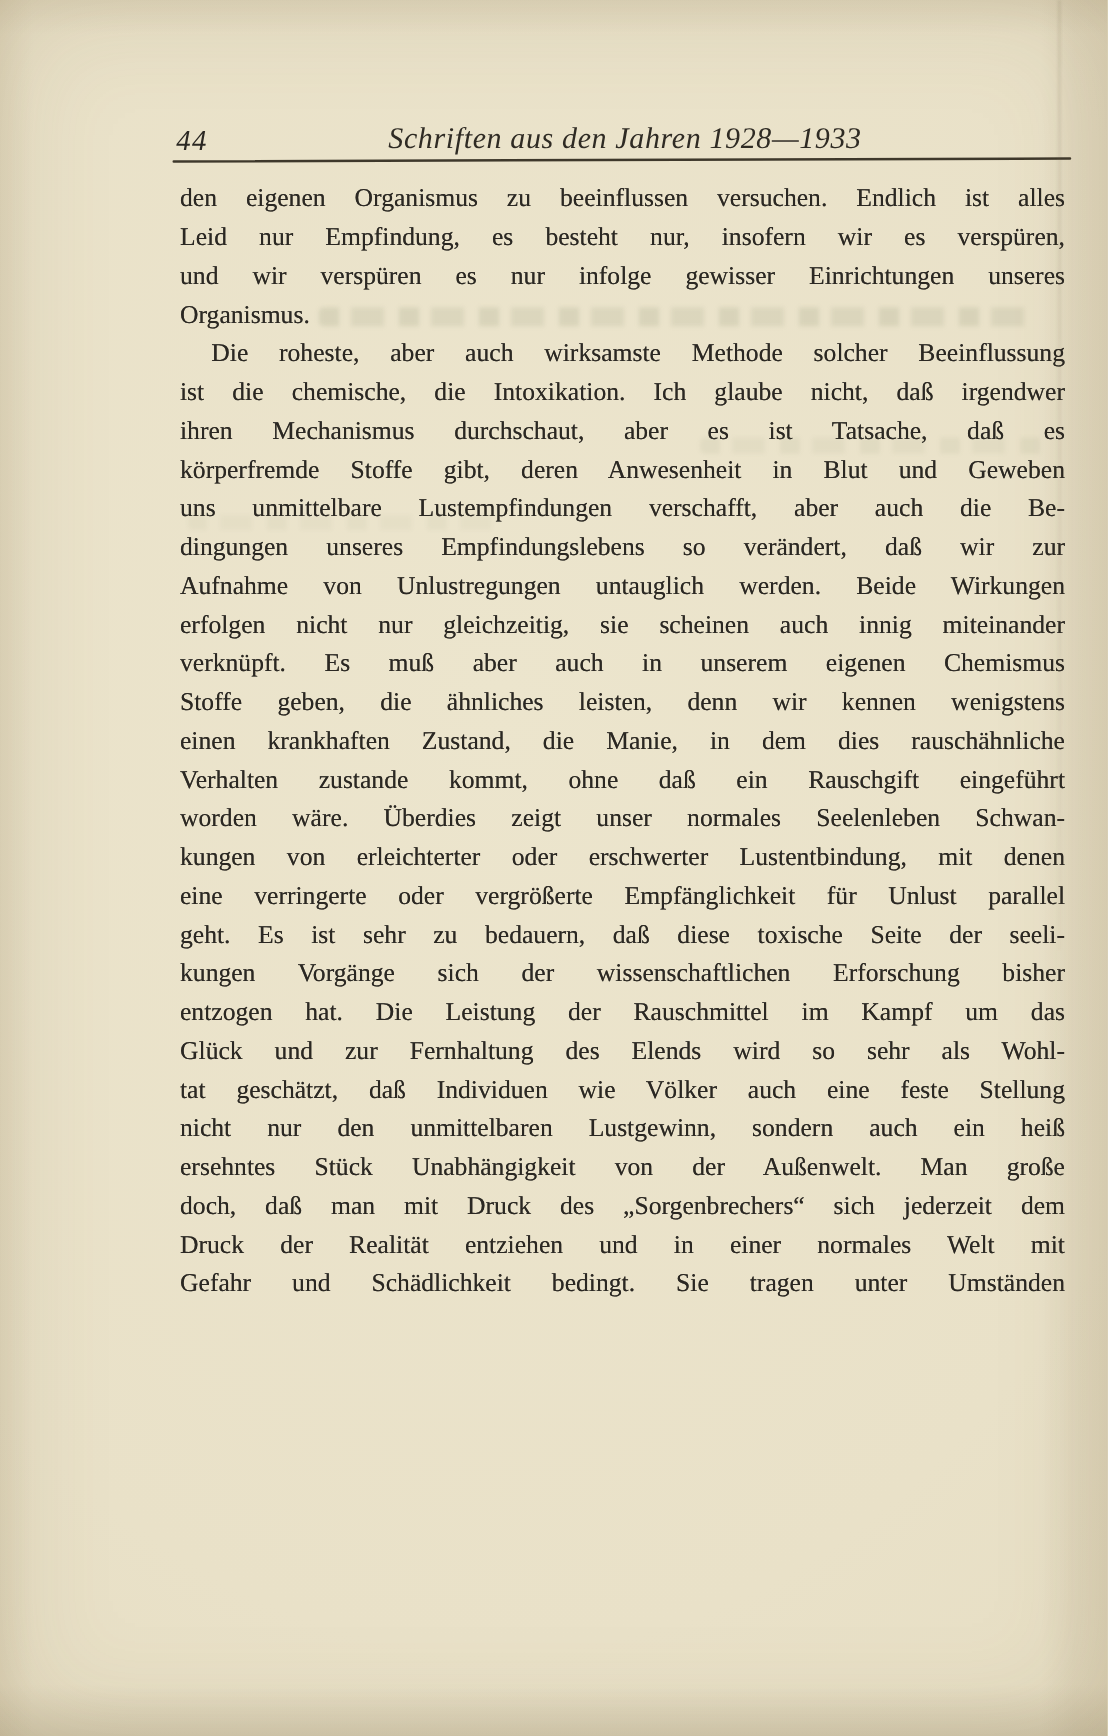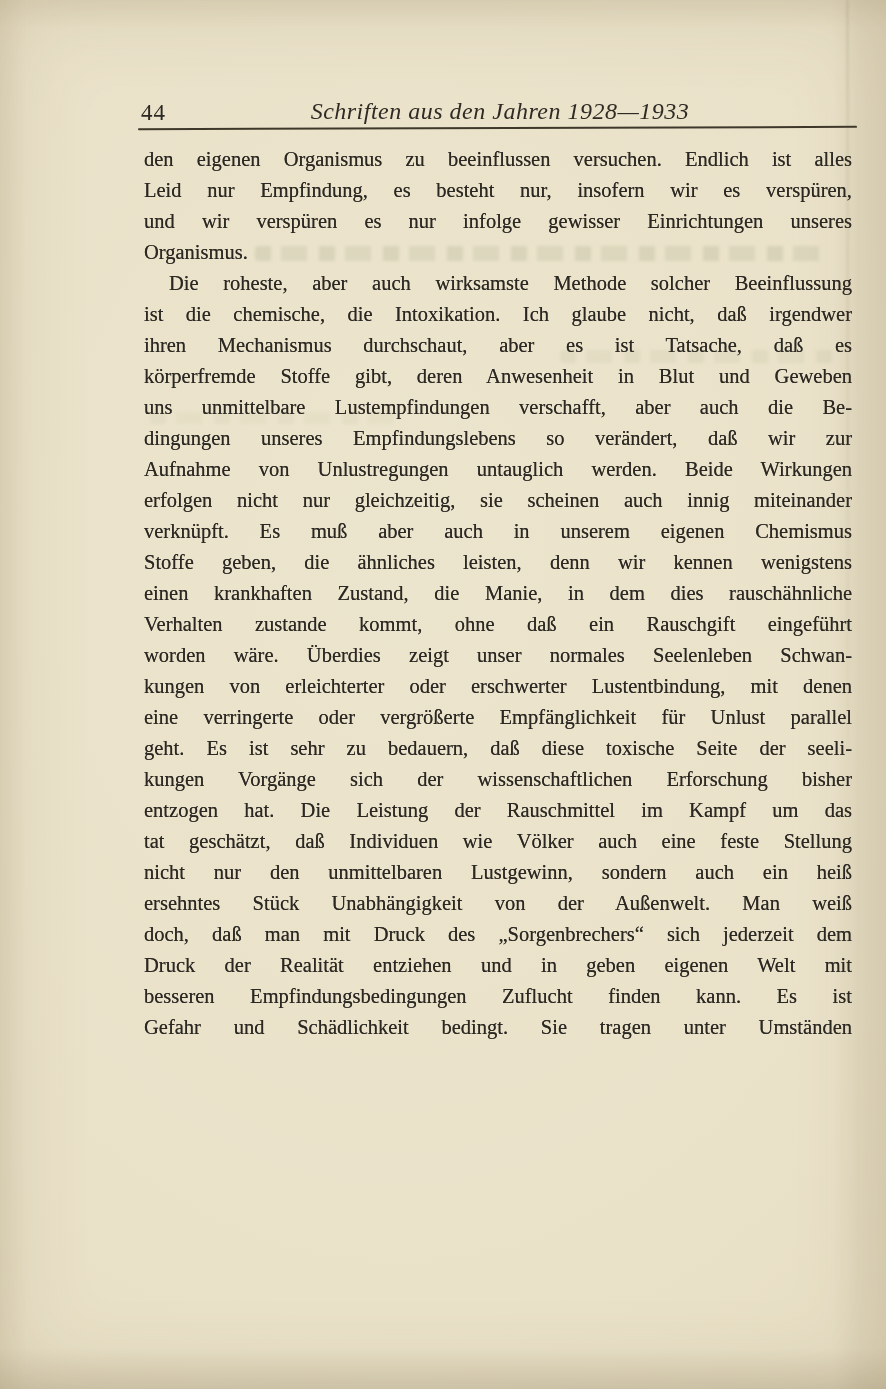--- a/index.html
+++ b/index.html
@@ -35,20 +35,21 @@
     filter: blur(1px);
   }
 
   .folio {
     position: absolute;
     left: 141px;
     top: 100px;
     font-size: 23px;
     color: #2b2823;
     letter-spacing: 1px;
+    font-style: italic;
   }
   .running-title {
     position: absolute;
     left: 145px;
     top: 98px;
     width: 710px;
     text-align: center;
     font-style: italic;
     font-size: 24px;
     color: #2f2b24;
@@ -134,26 +135,26 @@
       <div class="line">verknüpft. Es muß aber auch in unserem eigenen Chemismus</div>
       <div class="line">Stoffe geben, die ähnliches leisten, denn wir kennen wenigstens</div>
       <div class="line">einen krankhaften Zustand, die Manie, in dem dies rauschähnliche</div>
       <div class="line">Verhalten zustande kommt, ohne daß ein Rauschgift eingeführt</div>
       <div class="line">worden wäre. Überdies zeigt unser normales Seelenleben Schwan-</div>
       <div class="line">kungen von erleichterter oder erschwerter Lustentbindung, mit denen</div>
       <div class="line">eine verringerte oder vergrößerte Empfänglichkeit für Unlust parallel</div>
       <div class="line">geht. Es ist sehr zu bedauern, daß diese toxische Seite der seeli-</div>
       <div class="line">kungen Vorgänge sich der wissenschaftlichen Erforschung bisher</div>
       <div class="line">entzogen hat. Die Leistung der Rauschmittel im Kampf um das</div>
+      <div class="line">Glück und zur Fernhaltung des Elends wird so sehr als Wohl-</div>
       <div class="line">tat geschätzt, daß Individuen wie Völker auch eine feste Stellung</div>
       <div class="line">nicht nur den unmittelbaren Lustgewinn, sondern auch ein heiß</div>
-      <div class="line">ersehntes Stück Unabhängigkeit von der Außenwelt. Man weiß</div>
+      <div class="line">ersehntes Stück Unabhängigkeit von der Außenwelt. Man große</div>
       <div class="line">doch, daß man mit Druck des „Sorgenbrechers“ sich jederzeit dem</div>
-      <div class="line">Druck der Realität entziehen und in geben eigenen Welt mit</div>
-      <div class="line">besseren Empfindungsbedingungen Zuflucht finden kann. Es ist</div>
+      <div class="line">Druck der Realität entziehen und in einer normales Welt mit</div>
       <div class="line">Gefahr und Schädlichkeit bedingt. Sie tragen unter Umständen</div>
     </div>
 
   <div class="ghost ghost-1"></div>
   <div class="ghost ghost-2"></div>
   <div class="ghost ghost-3"></div>
 
   <div class="crease"></div>
   <div class="vignette"></div>
 </div>

